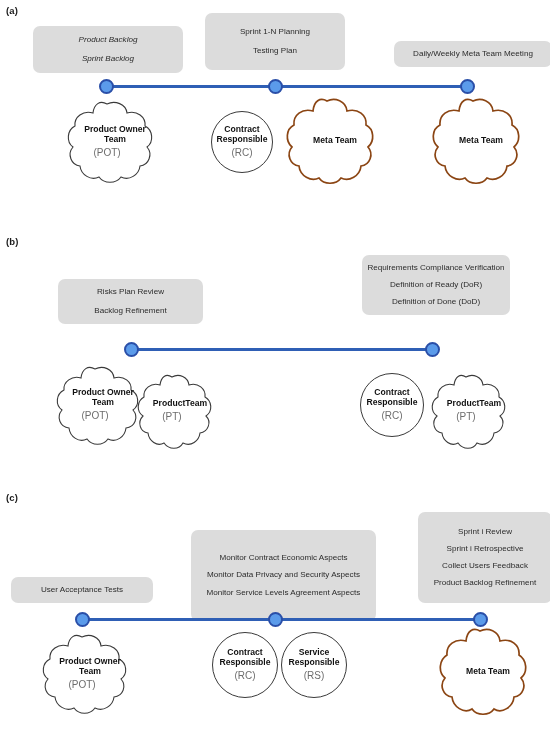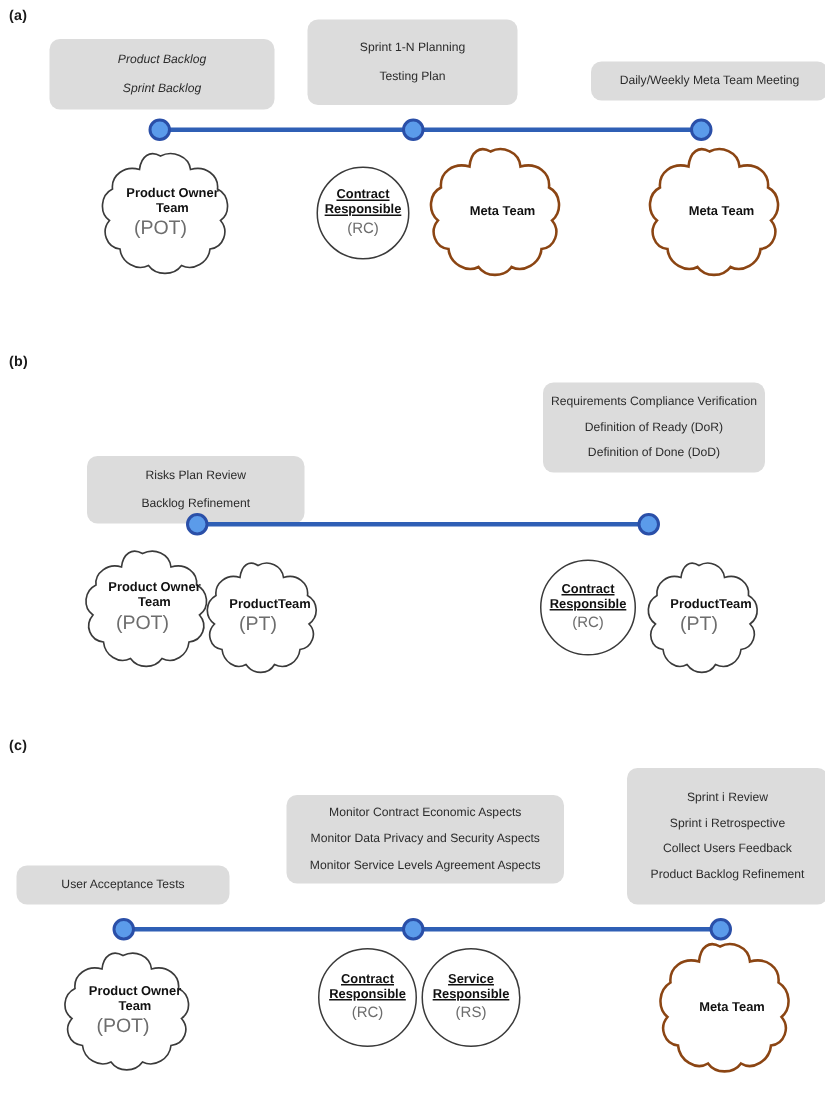--- a/index.html
+++ b/index.html
@@ -42,35 +42,35 @@
   
   .entity{
     position:absolute;
     display:flex;flex-direction:column;
     align-items:center;justify-content:center;
     text-align:center;
     line-height:1.15;
     z-index:3;
   }
   .entity .nm{font-size:8.6px;font-weight:bold;color:#111;white-space:nowrap;margin-left:16px;}
-  .entity .ab{font-size:13px;color:#6d6d6d;margin-top:2px;}
+  .entity .ab{font-size:10px;color:#6d6d6d;margin-top:2px;}
   .entity svg{position:absolute;left:0;top:0;overflow:visible;}
   .entity .txt{position:relative;z-index:2;}
   .circle{
     position:absolute;
     border:1.1px solid #3a3a3a;
     border-radius:50%;
     background:#fff;
     display:flex;flex-direction:column;
     align-items:center;justify-content:center;
     text-align:center;line-height:1.15;
     box-sizing:border-box;
     z-index:3;
   }
-  .circle .nm{font-size:8.6px;font-weight:bold;color:#111;text-decoration:underline;}
+  .circle .nm{font-size:8.6px;font-weight:bold;color:#111;}
   .circle .ab{font-size:10px;color:#6d6d6d;margin-top:2px;}
 </style>
 </head>
 <body>
 
 <div class="panel" style="top:0;height:230px;">
 
   <div class="panel-label" style="left:6px;top:5px;">(a)</div>
 
   <div class="gbox" style="left:33px;top:26px;width:150px;height:47px;font-style:italic;">
@@ -125,21 +125,21 @@
     <div class="txt">
       <div class="nm">Meta Team</div>
     </div>
   </div>
 </div>
 
 <div class="panel" style="top:232px;height:253px;">
 
   <div class="panel-label" style="left:6px;top:4px;">(b)</div>
 
-  <div class="gbox" style="left:58px;top:72px;width:145px;height:45px;">
+  <div class="gbox" style="left:58px;top:47px;width:145px;height:45px;">
     <span class="ln">Risks Plan Review</span>
     <span class="ln">Backlog Refinement</span>
   </div>
 
   <div class="gbox tight" style="left:362px;top:23px;width:148px;height:60px;">
     <span class="ln">Requirements Compliance Verification</span>
     <span class="ln">Definition of Ready (DoR)</span>
     <span class="ln">Definition of Done (DoD)</span>
   </div>
 
@@ -186,21 +186,21 @@
 </div>
 
 <div class="panel" style="top:488px;height:244px;">
 
   <div class="panel-label" style="left:6px;top:4px;">(c)</div>
 
   <div class="gbox" style="left:11px;top:89px;width:142px;height:26px;">
     <span class="ln">User Acceptance Tests</span>
   </div>
 
-  <div class="gbox tight" style="left:191px;top:42px;width:185px;height:59px;">
+  <div class="gbox tight" style="left:191px;top:42px;width:185px;height:91px;">
     <span class="ln">Monitor Contract Economic Aspects</span>
     <span class="ln">Monitor Data Privacy and Security Aspects</span>
     <span class="ln">Monitor Service Levels Agreement Aspects</span>
   </div>
 
   <div class="gbox tight" style="left:418px;top:24px;width:134px;height:91px;">
     <span class="ln">Sprint i Review</span>
     <span class="ln">Sprint i Retrospective</span>
     <span class="ln">Collect Users Feedback</span>
     <span class="ln">Product Backlog Refinement</span>

